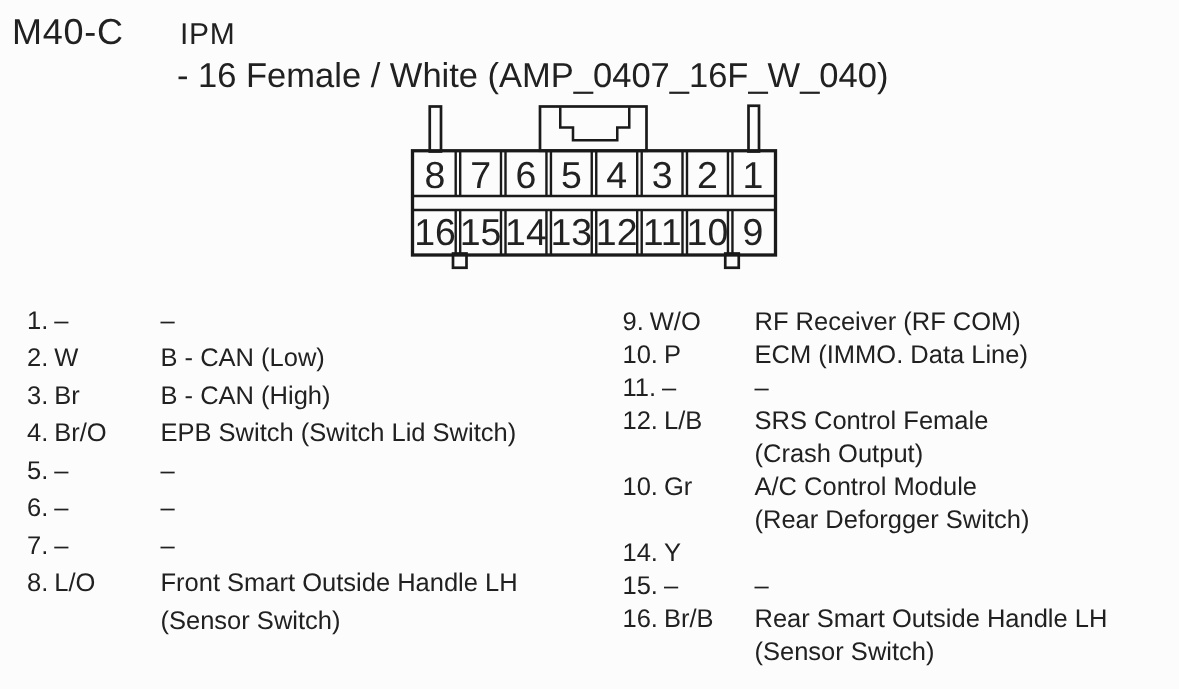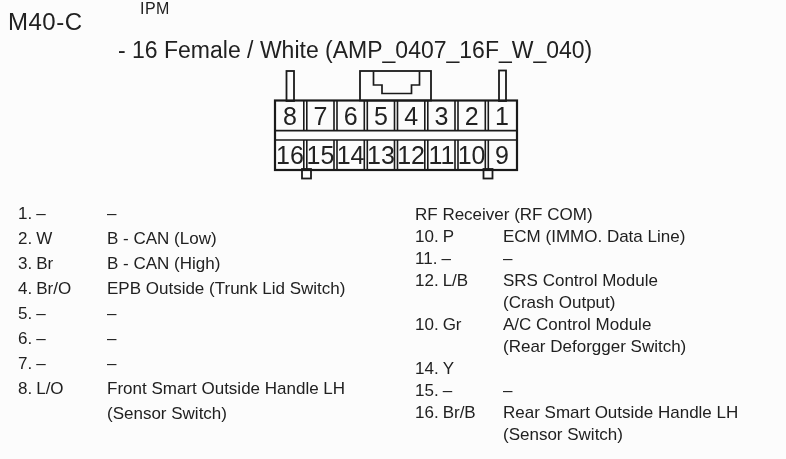--- a/index.html
+++ b/index.html
@@ -11,22 +11,22 @@
     position:relative;
     overflow:hidden;
   }
   .page{position:absolute;inset:0;}
   
   .conn-id{
     position:absolute;left:8px;top:8px;
     font-size:24px;letter-spacing:.5px;
   }
   .module{
-    position:absolute;left:120px;top:0;
-    font-size:16px;letter-spacing:.5px;margin-left:20px;
+    position:absolute;left:120px;top:12px;
+    font-size:20px;letter-spacing:.5px;
   }
   .subtitle{
     position:absolute;left:118px;top:37px;
     font-size:23px;
   }
   
   svg.connector{position:absolute;left:253px;top:58px;}
   svg.connector .ln{stroke:#1a1a1a;fill:none;}
   svg.connector text{
     font-family:"Liberation Sans", sans-serif;
@@ -110,21 +110,21 @@
     <div class="pin-row">
       <div class="pin-label"><span>3.</span><span class="pin-color">Br</span></div>
       <div class="pin-func">
           <div>B - CAN (High)</div>
           <div></div>
         </div>
     </div>
     <div class="pin-row">
       <div class="pin-label"><span>4.</span><span class="pin-color">Br/O</span></div>
       <div class="pin-func">
-          <div>EPB Outside (Trunk Lid Switch)</div>
+          <div>EPB Switch (Switch Lid Switch)</div>
           <div></div>
         </div>
     </div>
     <div class="pin-row">
       <div class="pin-label"><span>5.</span><span class="pin-color">–</span></div>
       <div class="pin-func">
           <div>–</div>
           <div></div>
         </div>
     </div>
@@ -146,20 +146,21 @@
       <div class="pin-label"><span>8.</span><span class="pin-color">L/O</span></div>
       <div class="pin-func">
           <div>Front Smart Outside Handle LH</div>
           <div>(Sensor Switch)</div>
         </div>
     </div>
   </div>
 
   <div class="pin-list right">
     <div class="pin-row">
+      <div class="pin-label"><span>9.</span><span class="pin-color">W/O</span></div>
       <div class="pin-func">
           <div>RF Receiver (RF COM)</div>
           <div></div>
         </div>
     </div>
     <div class="pin-row">
       <div class="pin-label"><span>10.</span><span class="pin-color">P</span></div>
       <div class="pin-func">
           <div>ECM (IMMO. Data Line)</div>
           <div></div>
@@ -168,21 +169,21 @@
     <div class="pin-row">
       <div class="pin-label"><span>11.</span><span class="pin-color">–</span></div>
       <div class="pin-func">
           <div>–</div>
           <div></div>
         </div>
     </div>
     <div class="pin-row">
       <div class="pin-label"><span>12.</span><span class="pin-color">L/B</span></div>
       <div class="pin-func">
-          <div>SRS Control Module</div>
+          <div>SRS Control Female</div>
           <div>(Crash Output)</div>
         </div>
     </div>
     <div class="pin-row">
       <div class="pin-label"><span>10.</span><span class="pin-color">Gr</span></div>
       <div class="pin-func">
           <div>A/C Control Module</div>
           <div>(Rear Deforgger Switch)</div>
         </div>
     </div>

